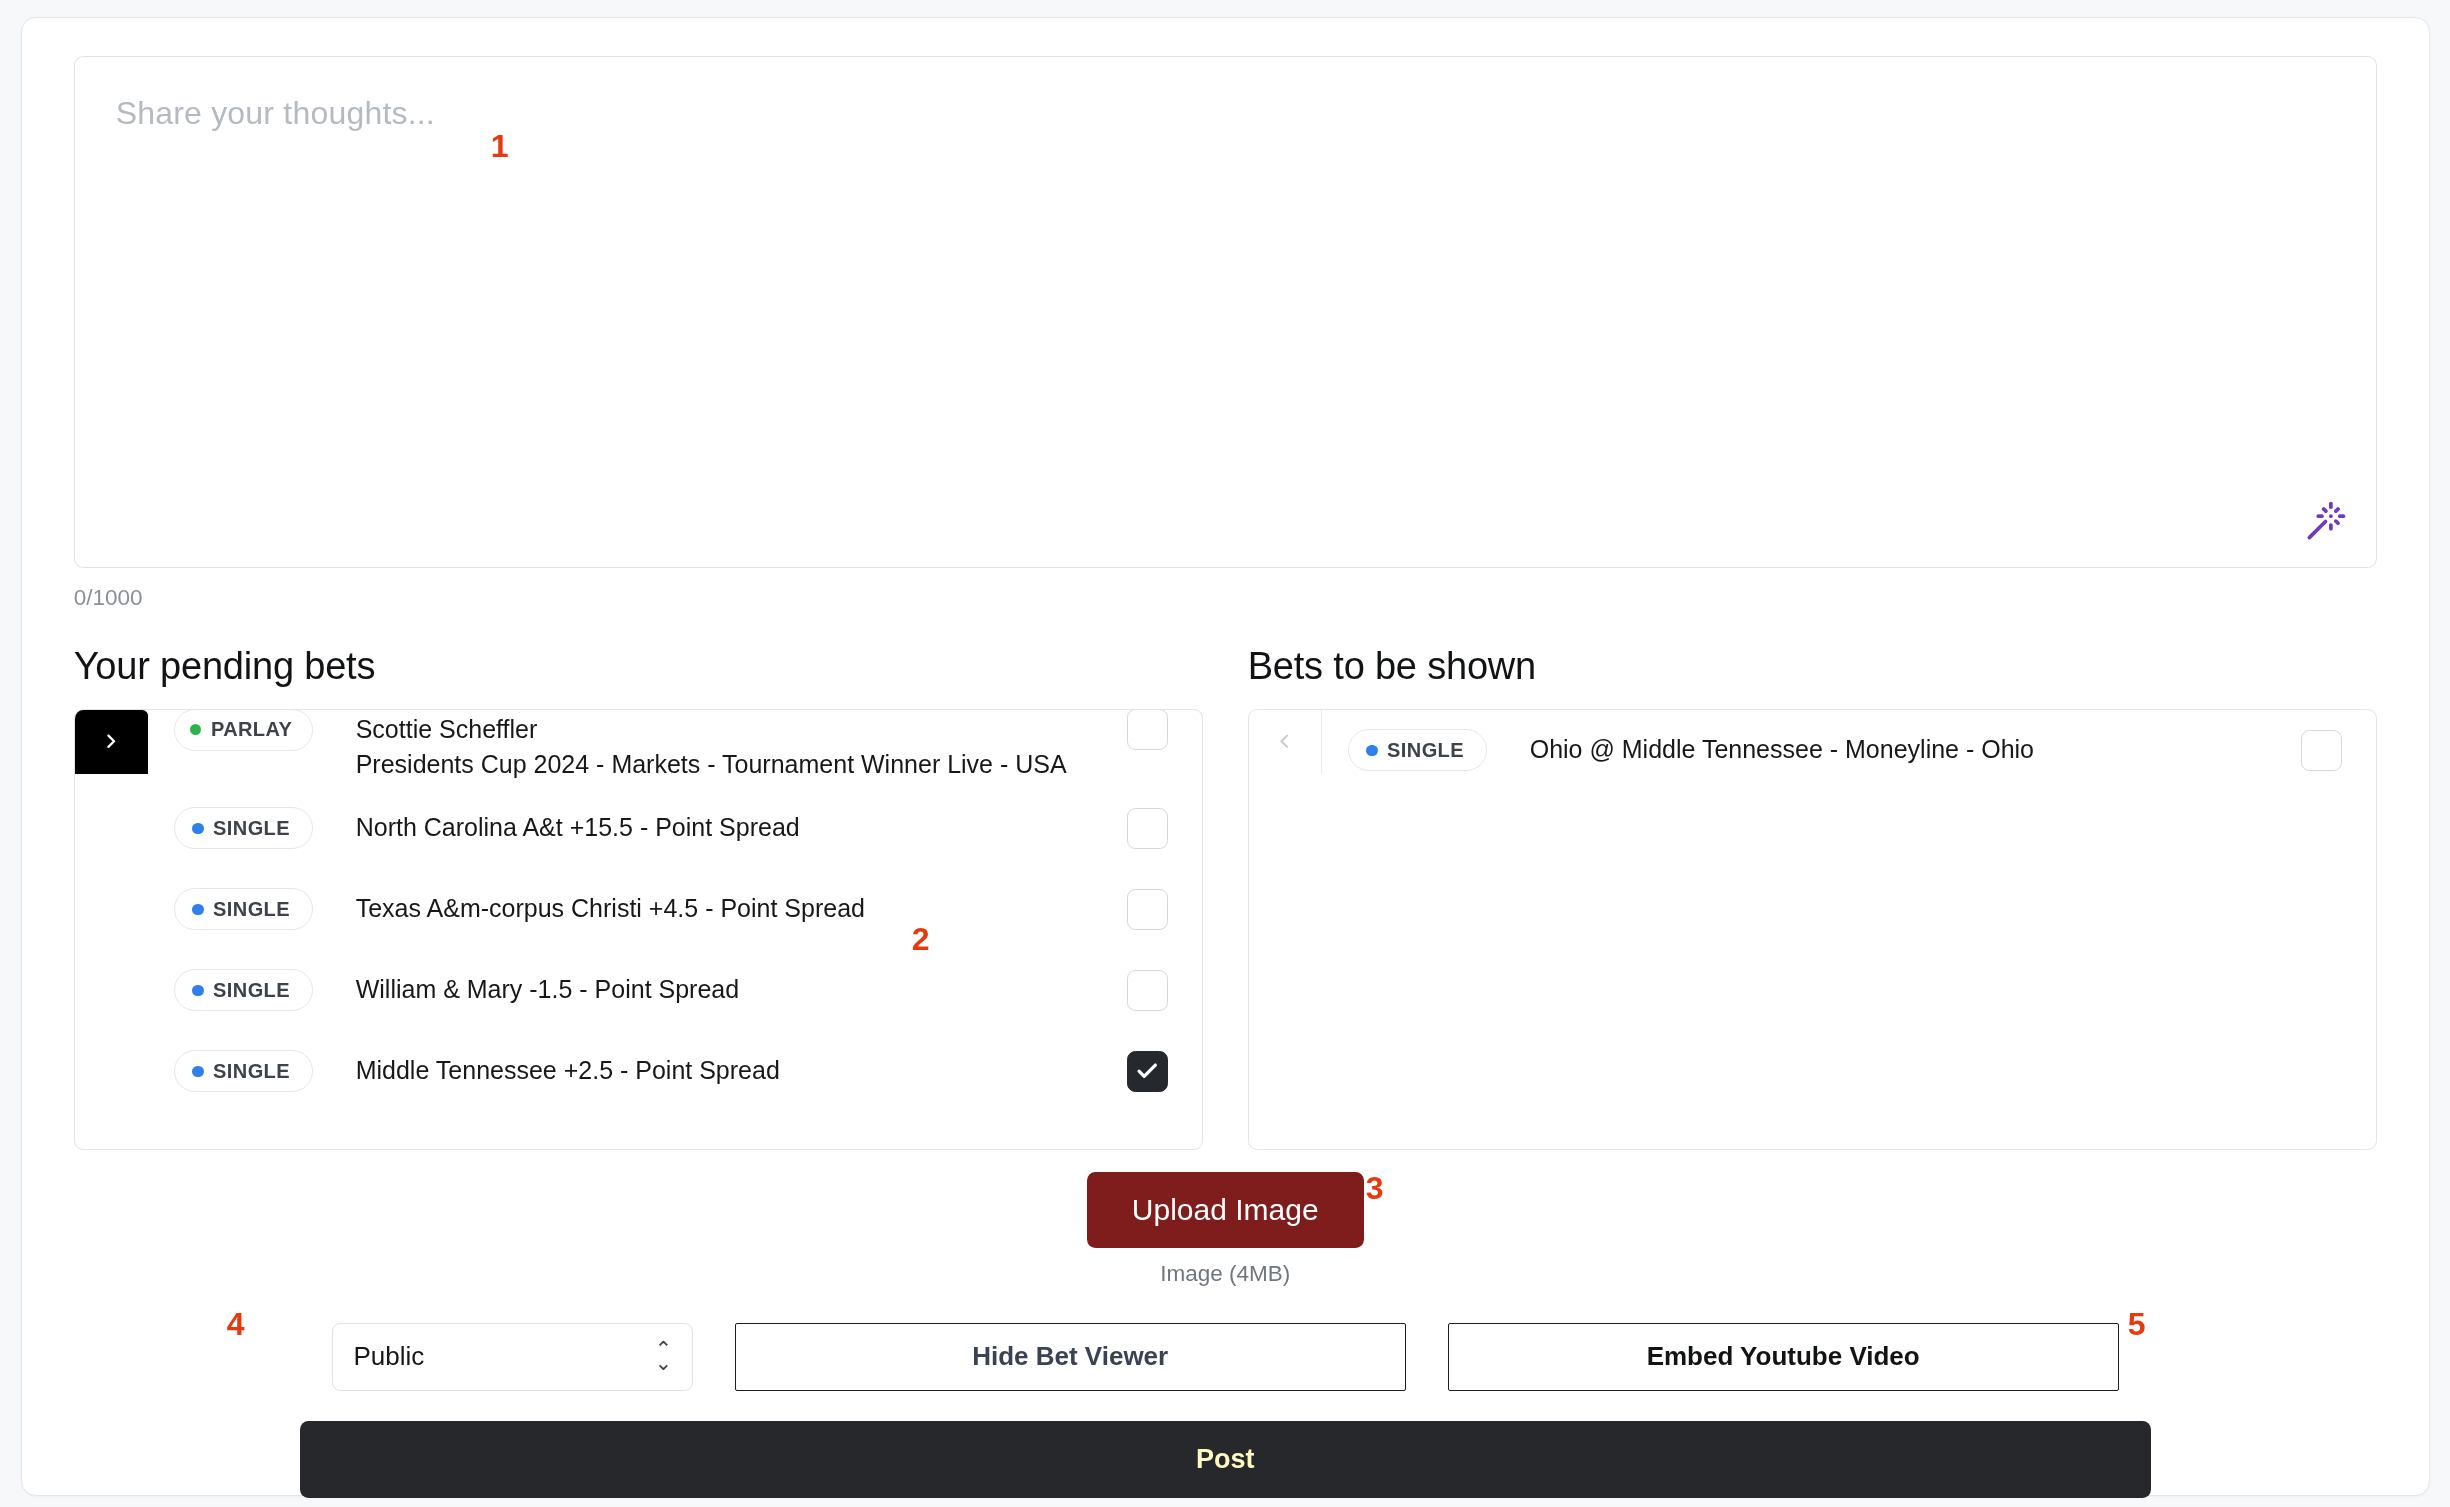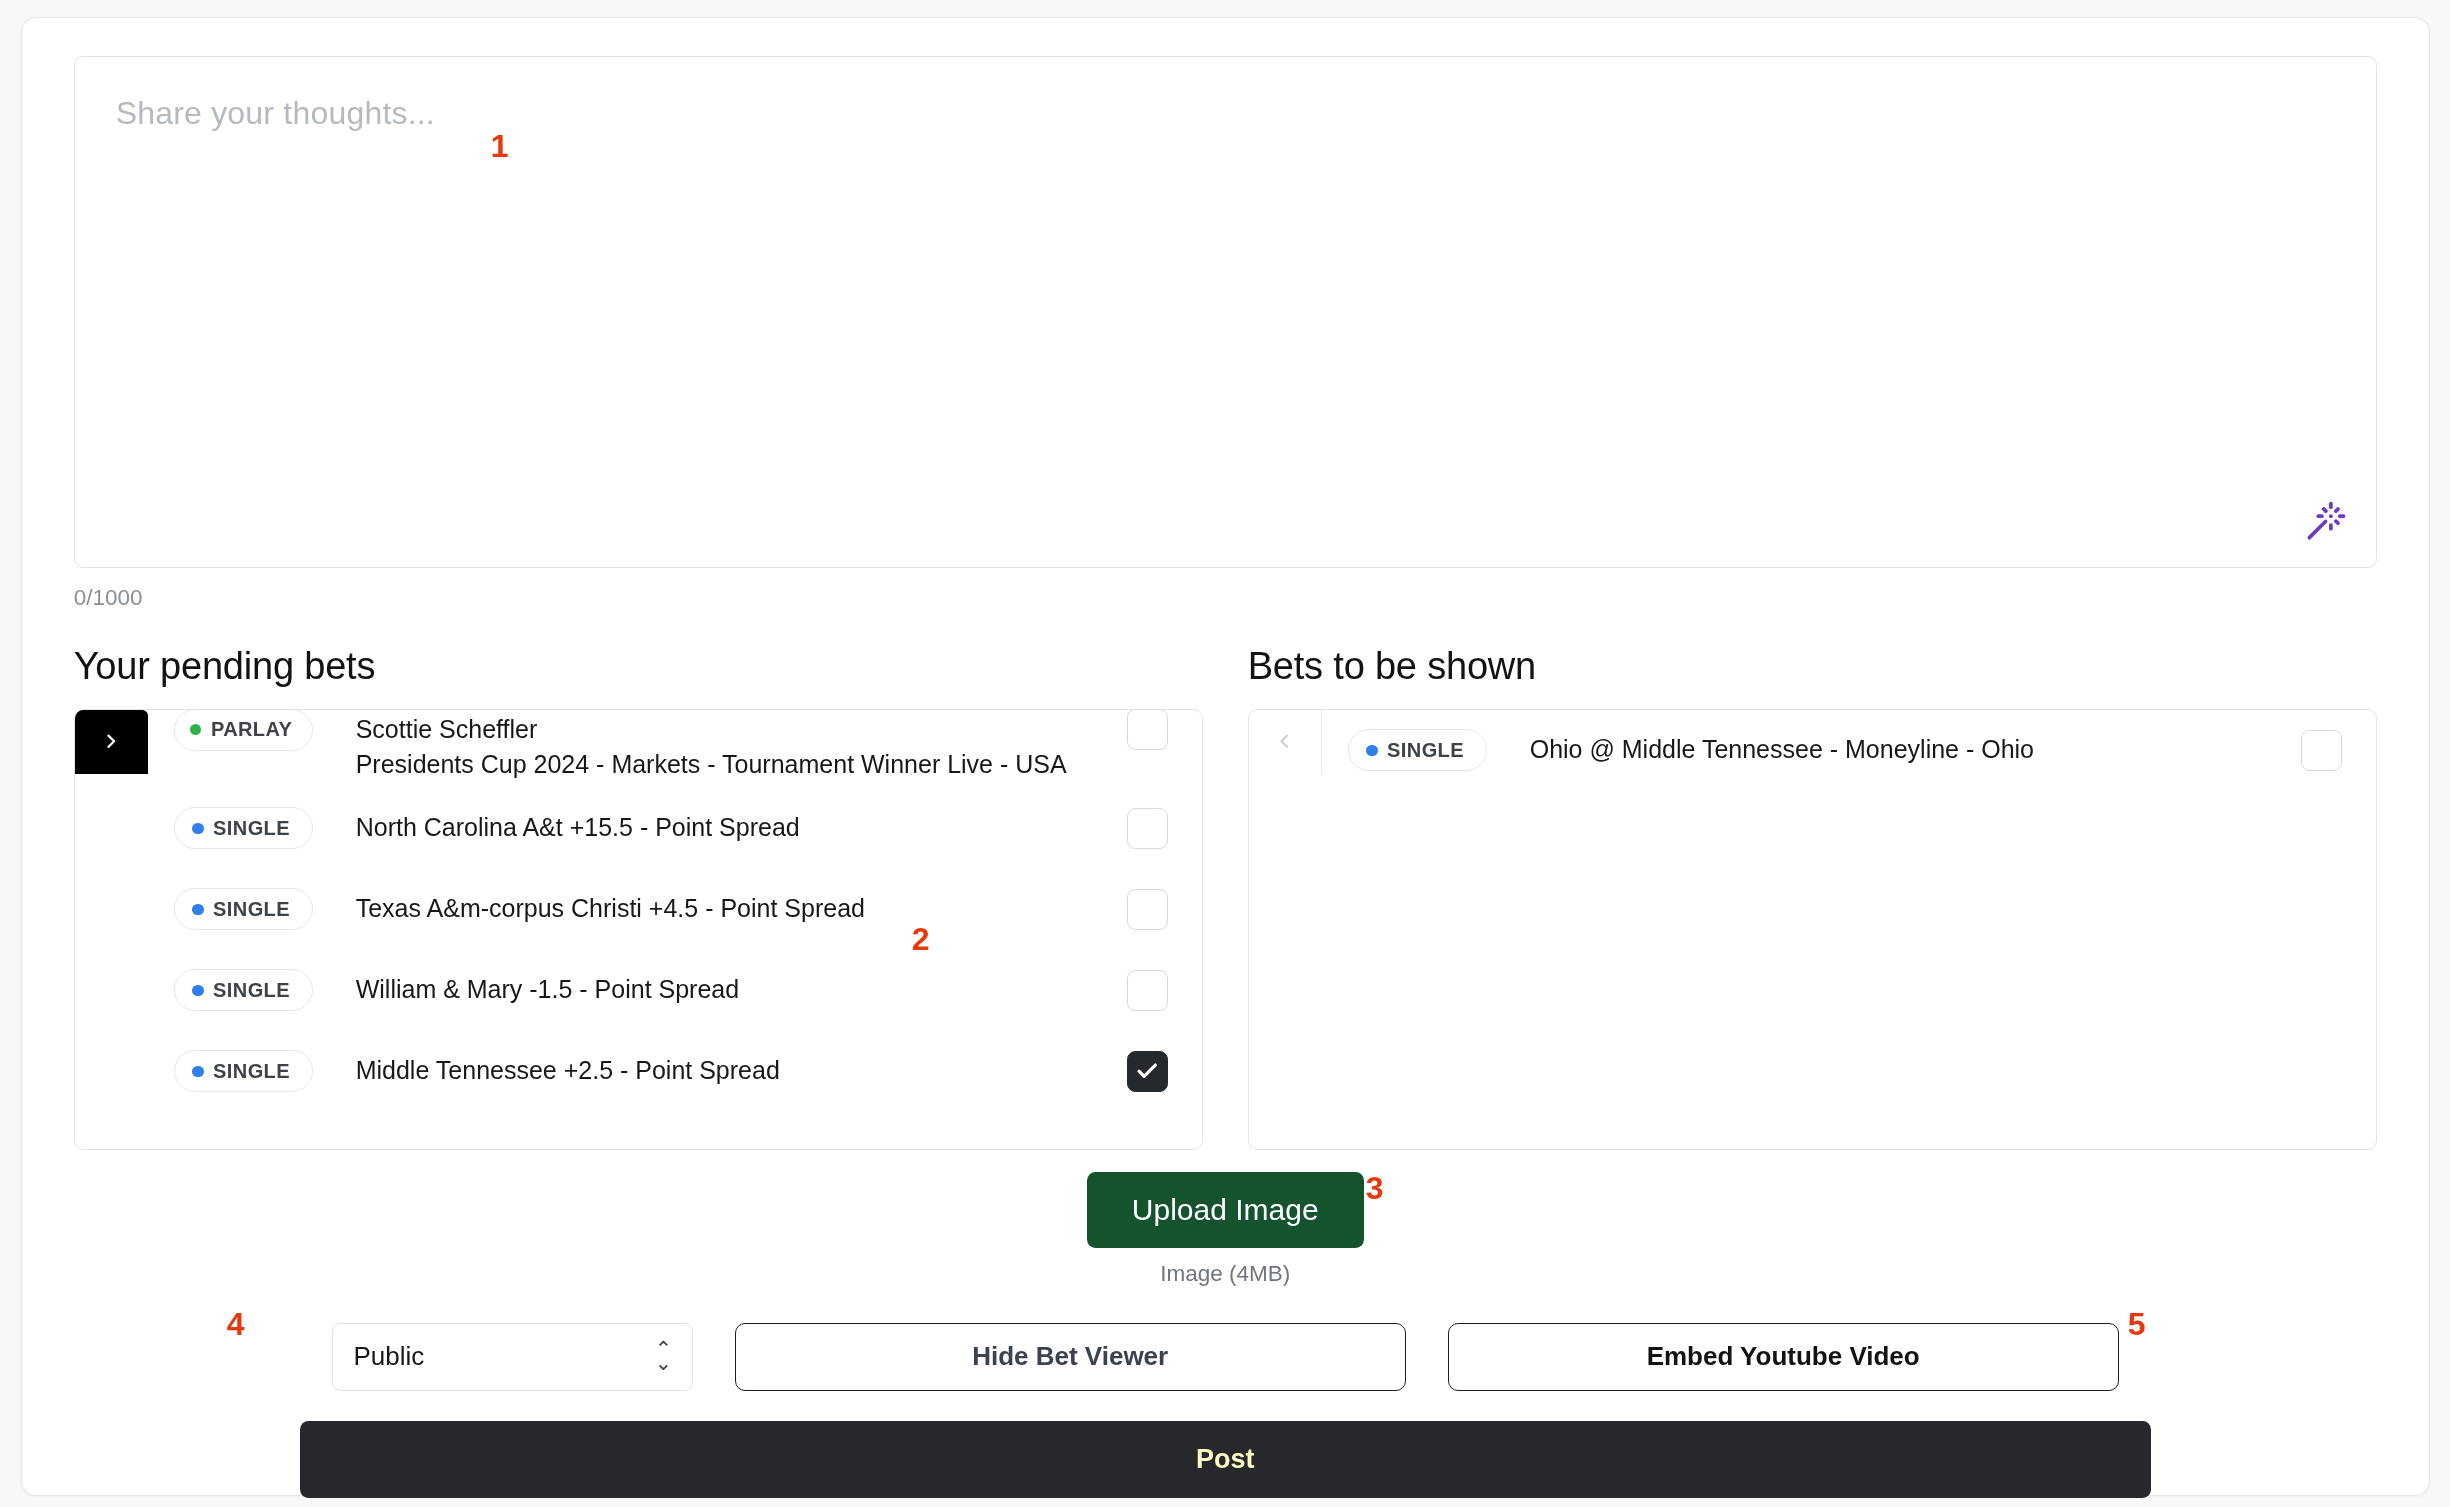--- a/index.html
+++ b/index.html
@@ -177,21 +177,21 @@
 
   
   .upload-area {
     margin-top: 22.5px;
     display: flex;
     flex-direction: column;
     align-items: center;
     position: relative;
   }
   .upload-btn {
-    background: #14532d;
+    background: #7f1d1d;
     color: #fff;
     border: none;
     border-radius: 8.4px;
     font-size: 30px;
     padding: 20.7px 45px;
     cursor: pointer;
     font-family: inherit;
   }
   .upload-hint {
     margin-top: 13px;
@@ -235,21 +235,21 @@
     color: #3d4349;
     pointer-events: none;
     display: flex; flex-direction: column; line-height: 0.72;
     font-size: 20.7px;
   }
 
   .ghost-btn {
     flex: 1 1 0;
     height: 68px;
     border: 1.9px solid #1b1d20;
-    border-radius: 10px;
+    border-radius: 2px;
     background: #fff;
     font-size: 26px;
     font-weight: 700;
     cursor: pointer;
     font-family: inherit;
     display: flex; align-items: center; justify-content: center;
   }
   .ghost-btn.slate { color: #3b4253; }
   .ghost-btn.dark  { color: #111315; }
 

